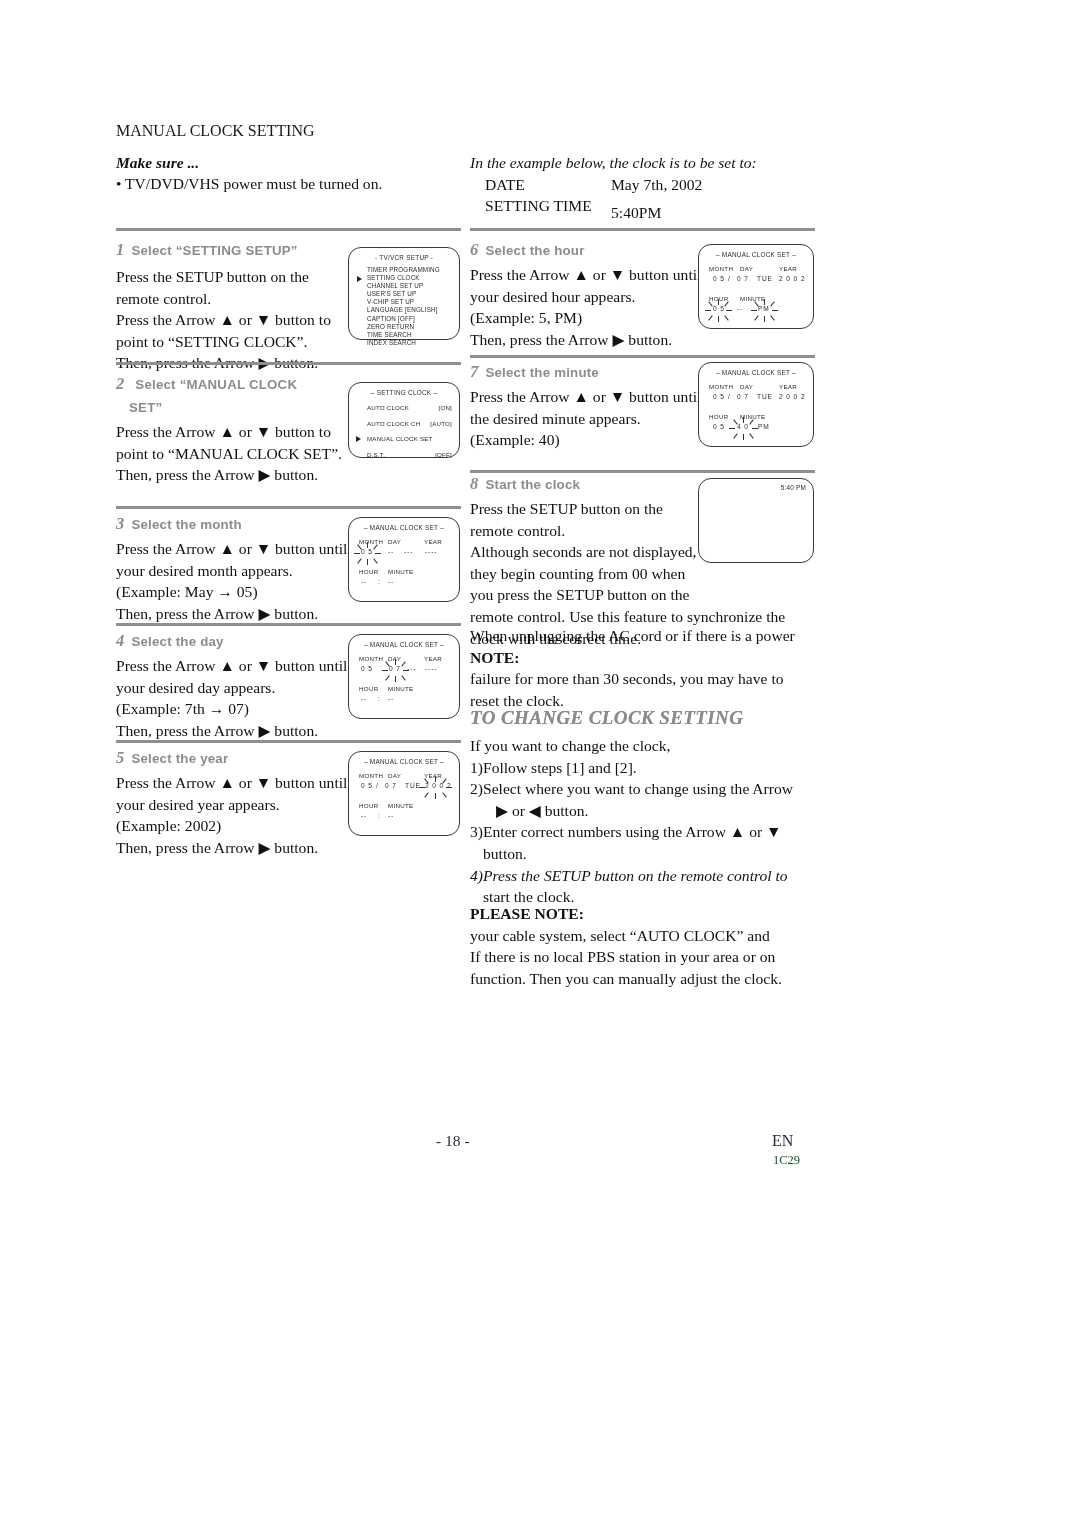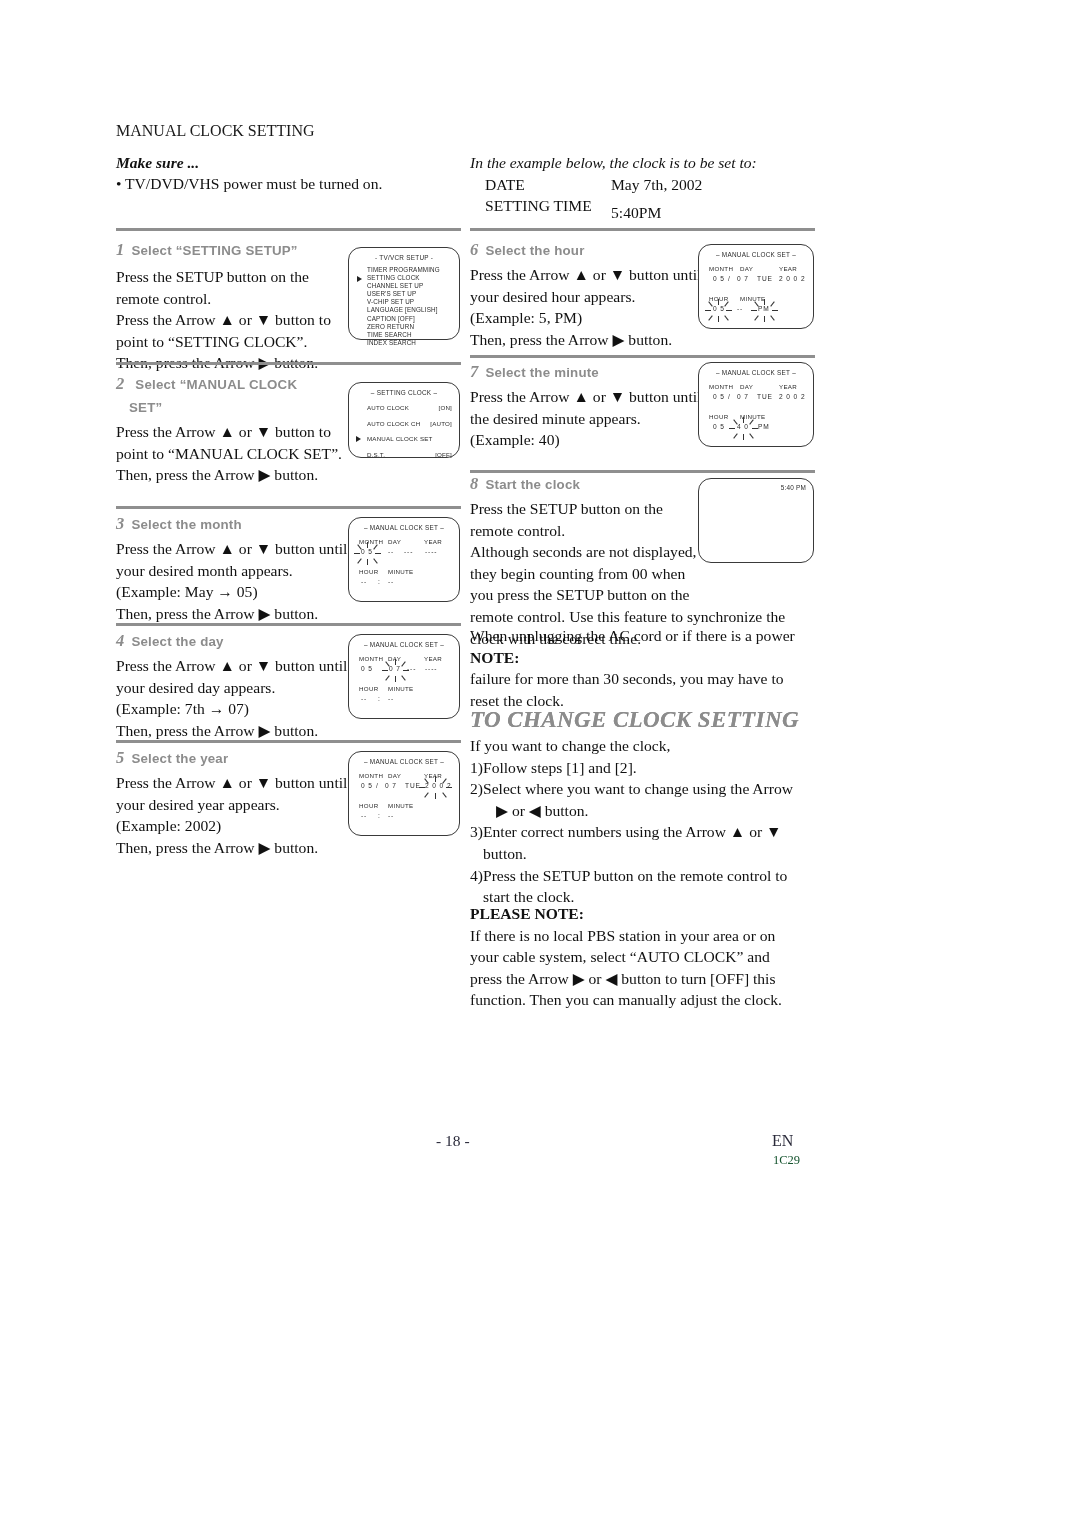--- a/index.html
+++ b/index.html
@@ -12,21 +12,21 @@
     position:relative;
     overflow:hidden;
   }
   .page { position:absolute; left:0; top:0; width:1080px; height:1527px; }
 
   
   .sect-title {
     font-family:"Liberation Serif", serif;
     font-style:italic;
     font-weight:bold;
-    font-size:23px;
+    font-size:19px;
     letter-spacing:0.4px;
     color:#8c8c8c;
     text-shadow:0 0 0 #8c8c8c;
   }
   .makesure {
     font-family:"Liberation Serif", serif;
     font-style:italic; font-weight:bold; font-size:15.5px; color:#111;
   }
   .body-text {
     font-family:"Liberation Serif", serif;
@@ -535,29 +535,28 @@
 
   <div class="sect-title" style="position:absolute;left:470px;top:707px;">TO CHANGE CLOCK SETTING</div>
 
   <div style="position:absolute;left:470px;top:735px;width:345px;">
     <div class="body-text">If you want to change the clock,</div>
     <div class="body-text">1)Follow steps [1] and [2].</div>
     <div class="body-text" style="white-space:nowrap;">2)Select where you want to change using the Arrow</div>
     <div class="body-text list-indent2">▶ or ◀ button.</div>
     <div class="body-text">3)Enter correct numbers using the Arrow ▲ or ▼</div>
     <div class="body-text" style="padding-left:13px;">button.</div>
-    <div class="body-text" style="white-space:nowrap;">4)Press the SETUP button on the remote control to</div>
+    <div class="body-text" style="white-space:nowrap;font-style:italic;">4)Press the SETUP button on the remote control to</div>
     <div class="body-text" style="padding-left:13px;">start the clock.</div>
   </div>
 
   <div style="position:absolute;left:470px;top:903px;width:350px;">
     <div class="body-text bold">PLEASE NOTE:</div>
+    <div class="body-text">your cable system, select “AUTO CLOCK” and</div>
     <div class="body-text">If there is no local PBS station in your area or on</div>
-    <div class="body-text">your cable system, select “AUTO CLOCK” and</div>
-    <div class="body-text">press the Arrow ▶ or ◀ button to turn [OFF] this</div>
     <div class="body-text">function. Then you can manually adjust the clock.</div>
   </div>
 
   <div class="footer">
     <div class="pg">- 18 -</div>
     <div class="en">EN</div>
     <div class="code">1C29</div>
   </div>
 
 </div>

